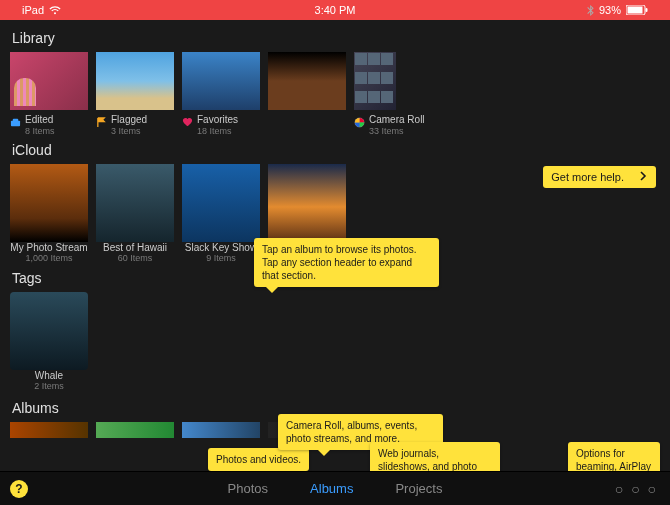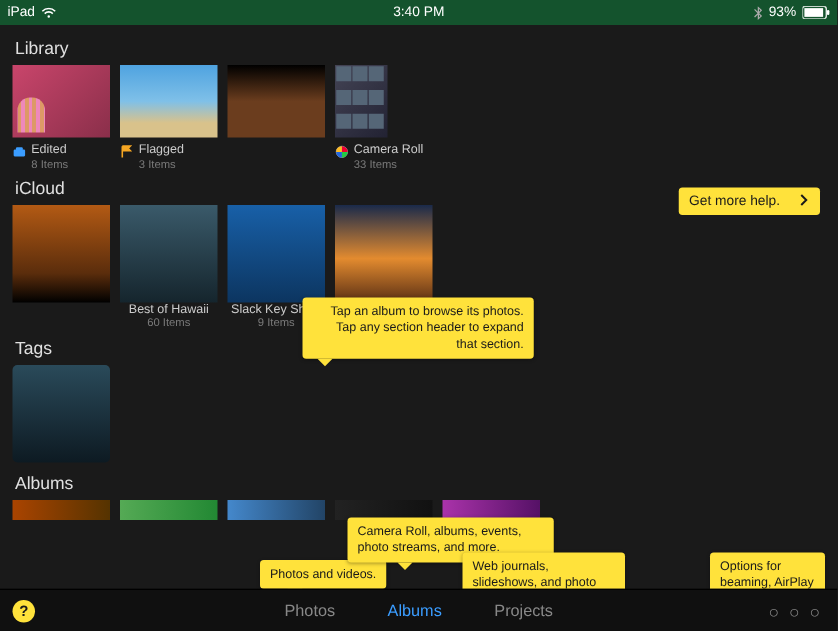--- a/index.html
+++ b/index.html
@@ -1,18 +1,18 @@
 <!DOCTYPE html>
 <html><head>
 <meta charset="utf-8">
 <style>
 * { margin: 0; padding: 0; box-sizing: border-box; }
 body { width: 670px; height: 505px; background: #1a1a1a; font-family: -apple-system, Helvetica, Arial, sans-serif; color: #bbb; overflow: hidden; position: relative; }
 
-.status-bar { height: 20px; background: #14532d; display: flex; align-items: center; justify-content: space-between; padding: 0 6px; font-size: 11px; color: #fff; }
+.status-bar { height: 20px; background: #ef4444; display: flex; align-items: center; justify-content: space-between; padding: 0 22px; font-size: 11px; color: #fff; }
 .status-left, .status-right { display: flex; align-items: center; gap: 5px; }
 .status-center { position: absolute; left: 50%; transform: translateX(-50%); font-weight: 500; }
 .wifi-ic, .bt-ic, .bat-ic { display: inline-flex; }
 
 .scroll-area { height: 451px; overflow: hidden; padding: 4px 10px 0 10px; }
 .section-header { font-size: 14px; color: #e0e0e0; font-weight: 400; margin: 6px 0 6px 2px; }
 .row { display: flex; gap: 8px; }
 .album { display: flex; flex-direction: column; cursor: pointer; }
 .thumb { background: #444; display: block; }
 .th-lib { width: 78px; height: 58px; }
@@ -23,26 +23,26 @@
 .album-meta { display: flex; align-items: flex-start; gap: 4px; margin-top: 4px; }
 .album-txt { display: flex; flex-direction: column; line-height: 1.15; }
 .a-title { font-size: 10px; color: #ccc; }
 .a-count { font-size: 9px; color: #7a7a7a; }
 .icl .album-txt { align-items: center; width: 78px; }
 .icl .a-title, .tags .a-title { text-align: center; width: 78px; }
 .icl .a-count, .tags .a-count { text-align: center; width: 78px; }
 
 .ic { width: 11px; height: 11px; display: inline-block; }
 
-.help-pill { position: absolute; right: 14px; top: 150px; background: #ffe23b; color: #1a1a1a; font-size: 11px; padding: 5px 8px; border-radius: 3px; display: flex; align-items: flex-start; gap: 14px; cursor: pointer; }
+.help-pill { position: absolute; right: 14px; top: 166px; background: #ffe23b; color: #1a1a1a; font-size: 11px; padding: 5px 8px; border-radius: 3px; display: flex; align-items: flex-start; gap: 14px; cursor: pointer; }
 .help-pill svg { width: 10px; height: 10px; }
 
 .callout { position: absolute; background: #ffe23b; color: #1a1a1a; font-size: 10px; padding: 5px 8px; border-radius: 3px; line-height: 1.3; box-shadow: 0 1px 3px rgba(0,0,0,.3); }
 .callout::after { content:''; position:absolute; width:0; height:0; }
-.co-album { left: 242px; top: 238px; width: 185px; text-align: right; }
+.co-album { left: 254px; top: 238px; width: 185px; }
 .co-album::after { left: 12px; bottom: -6px; border-left:6px solid transparent; border-right:6px solid transparent; border-top:6px solid #ffe23b; }
 .co-photos { left: 208px; top: 448px; }
 .co-photos::after { left: 22px; bottom: -6px; border-left:6px solid transparent; border-right:6px solid transparent; border-top:6px solid #ffe23b; }
 .co-albums { left: 278px; top: 414px; width: 165px; }
 .co-albums::after { left: 40px; bottom: -6px; border-left:6px solid transparent; border-right:6px solid transparent; border-top:6px solid #ffe23b; }
 .co-projects { left: 370px; top: 442px; width: 130px; }
 .co-projects::after { left: 30px; bottom: -6px; border-left:6px solid transparent; border-right:6px solid transparent; border-top:6px solid #ffe23b; }
 .co-more { left: 568px; top: 442px; width: 92px; }
 .co-more::after { right: 14px; bottom: -6px; border-left:6px solid transparent; border-right:6px solid transparent; border-top:6px solid #ffe23b; }
 
@@ -122,20 +122,32 @@
         <span class="ic"><svg viewBox="0 0 12 12">
               <path d="M2 1v10M2 1h7l-2 2 2 2H2" stroke="#f5a623" stroke-width="1.4" fill="#f5a623"></path>
             </svg></span>
         <div class="album-txt">
             <span class="a-title">Flagged</span>
             <span class="a-count">3 Items</span>
           </div>
       </div>
     </div>
     <div class="album">
+      <div class="thumb th-lib g-bluesea"></div>
+      <div class="album-meta">
+        <span class="ic"><svg viewBox="0 0 12 12">
+              <path d="M6 10S1 6.5 1 3.8C1 2.2 2.2 1 3.8 1 4.8 1 5.6 1.6 6 2.3 6.4 1.6 7.2 1 8.2 1 9.8 1 11 2.2 11 3.8 11 6.5 6 10 6 10z" fill="#e0245e"></path>
+            </svg></span>
+        <div class="album-txt">
+            <span class="a-title">Favorites</span>
+            <span class="a-count">18 Items</span>
+          </div>
+      </div>
+    </div>
+    <div class="album">
       <div class="thumb th-lib g-lei"></div>
     </div>
     <div class="album">
       <div class="cam-roll">
           <span></span>
           <span></span>
           <span></span>
           <span></span>
           <span></span>
           <span></span>
@@ -157,20 +169,24 @@
             <span class="a-count">33 Items</span>
           </div>
       </div>
     </div>
   </div>
 
   <div class="section-header">iCloud</div>
   <div class="row icl">
     <div class="album">
       <div class="thumb th-icl g-sunset2"></div>
+      <div class="album-txt">
+          <span class="a-title">My Photo Stream</span>
+          <span class="a-count">1,000 Items</span>
+        </div>
     </div>
     <div class="album">
       <div class="thumb th-icl g-whale"></div>
       <div class="album-txt">
           <span class="a-title">Best of Hawaii</span>
           <span class="a-count">60 Items</span>
         </div>
     </div>
     <div class="album">
       <div class="thumb th-icl g-guitar"></div>
@@ -185,20 +201,24 @@
           <span class="a-title">Sunsets</span>
           <span class="a-count">38 Items</span>
         </div>
     </div>
   </div>
 
   <div class="section-header">Tags</div>
   <div class="row tags">
     <div class="album">
       <div class="thumb th-tag g-whale2"></div>
+      <div class="album-txt">
+          <span class="a-title">Whale</span>
+          <span class="a-count">2 Items</span>
+        </div>
     </div>
   </div>
 
   <div class="section-header" style="margin-top:8px">Albums</div>
   <div class="albums-strip">
     <div class="mini"></div>
     <div class="mini" style="background:linear-gradient(90deg,#5a5,#283)"></div>
     <div class="mini" style="background:linear-gradient(90deg,#48c,#246)"></div>
     <div class="mini" style="background:linear-gradient(90deg,#222,#111)"></div>
     <div class="mini" style="background:linear-gradient(90deg,#a3a,#516)"></div>

